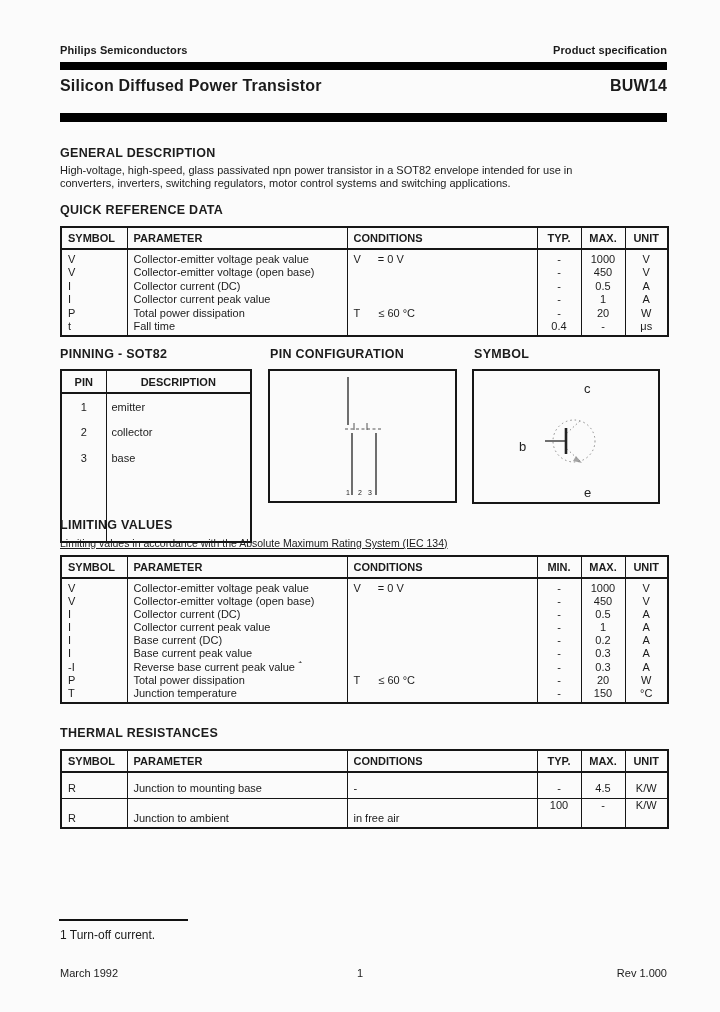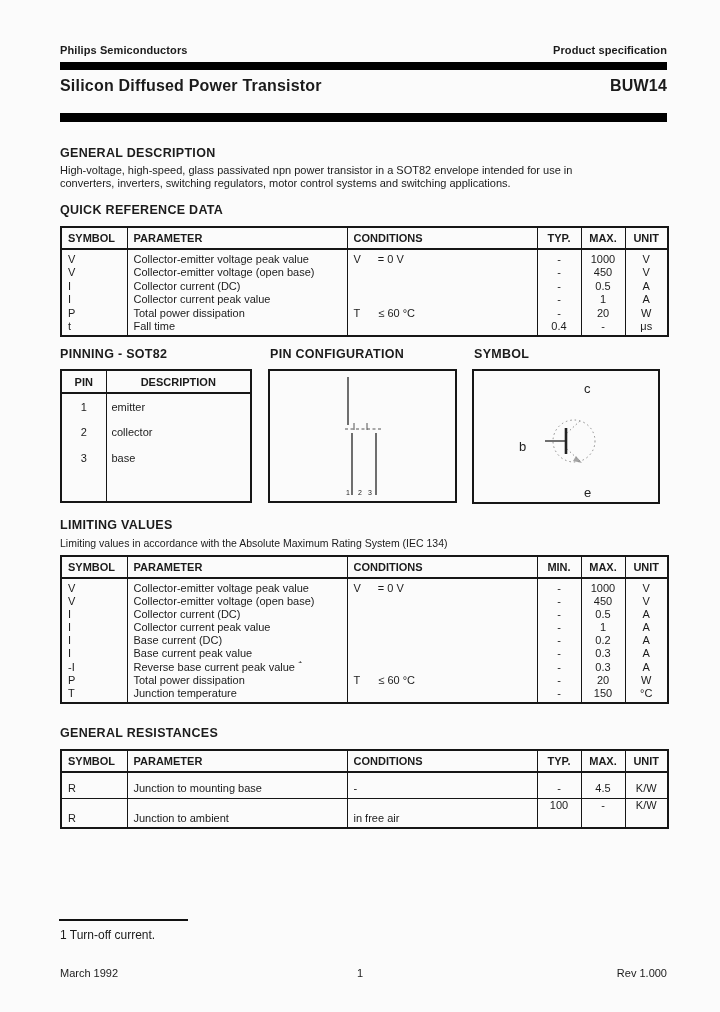--- a/index.html
+++ b/index.html
@@ -28,21 +28,21 @@
     white-space:nowrap;overflow:hidden;
   }
   .spec-table td:nth-child(n+4){text-align:center;padding:0;}
   .spec-table td:last-child{border-right:none;}
   .spec-table tbody tr:first-child td{padding-top:3px;}
   .spec-table tbody tr:last-child td{padding-bottom:2px;}
   .roomy tbody td{line-height:13.4px;}
   .dense tbody td{line-height:13.1px;}
   .ruled tbody td{border-top:1px solid #161616;padding-top:13px;padding-bottom:3px;line-height:13px;}
   .ruled tbody tr:first-child td{border-top:none;padding-top:9px;}
-  .pin-table{border:2px solid #161616;font-size:11px;width:190px;height:134px;}
+  .pin-table{border:2px solid #161616;font-size:11px;width:190px;height:174px;}
   .pin-table th{border-bottom:2px solid #161616;font-weight:bold;height:17px;text-align:center;padding:2px 0;}
   .pin-table th:first-child,.pin-table td:first-child{border-right:1px solid #161616;}
   .pin-table tbody tr{height:26px;}
   .pin-table td{vertical-align:middle;}
   .pin-table td:first-child{text-align:center;}
   .pin-table td:last-child{padding-left:5px;text-align:left;}
   .pin-table tr.filler{height:auto;}
   .diagram-box{border:2px solid #161616;box-sizing:border-box;background:transparent;}
   sub{font-size:10px;line-height:0;position:relative;top:16px;letter-spacing:0;font-weight:bold;}
   sup{font-size:7.5px;line-height:0;position:relative;top:-3px;}
@@ -195,21 +195,21 @@
       <line x1="93" y1="62" x2="107" y2="49" stroke="#8f8f8f" stroke-width="1" stroke-dasharray="1.5,2.5"></line>
       <line x1="93" y1="78" x2="107" y2="91" stroke="#8f8f8f" stroke-width="1" stroke-dasharray="1.5,2.5"></line>
       <polygon points="102,85 108,92 99,90" fill="#8f8f8f" opacity="0.8"></polygon>
       <text x="110" y="22" font-size="13">c</text>
       <text x="45" y="80" font-size="13">b</text>
       <text x="110" y="126" font-size="13">e</text>
     </svg>
   </div>
 
   <div class="abs h1" style="left:60px;top:518px;">LIMITING VALUES</div>
-  <div class="abs subtitle" style="left:60px;top:537px;">Limiting values in accordance with the Absolute Maximum Rating System (IEC 134)</div>
+  <div class="abs subtitle" style="left:60px;top:537px;text-decoration:underline;">Limiting values in accordance with the Absolute Maximum Rating System (IEC 134)</div>
   <table class="abs spec-table dense" style="left:60px;top:555px;width:607px;">
     <colgroup>
         <col style="width:66px">
         <col style="width:220px">
         <col style="width:190px">
         <col style="width:44px">
         <col style="width:44px">
         <col style="width:43px">
       </colgroup>
     <thead>
@@ -291,21 +291,21 @@
           <td>T<sub>j</sub></td>
           <td>Junction temperature</td>
           <td></td>
           <td>-</td>
           <td>150</td>
           <td>°C</td>
         </tr>
       </tbody>
   </table>
 
-  <div class="abs h1" style="left:60px;top:726px;">GENERAL RESISTANCES</div>
+  <div class="abs h1" style="left:60px;top:726px;">THERMAL RESISTANCES</div>
   <table class="abs spec-table ruled" style="left:60px;top:749px;width:607px;">
     <colgroup>
         <col style="width:66px">
         <col style="width:220px">
         <col style="width:190px">
         <col style="width:44px">
         <col style="width:44px">
         <col style="width:43px">
       </colgroup>
     <thead>

